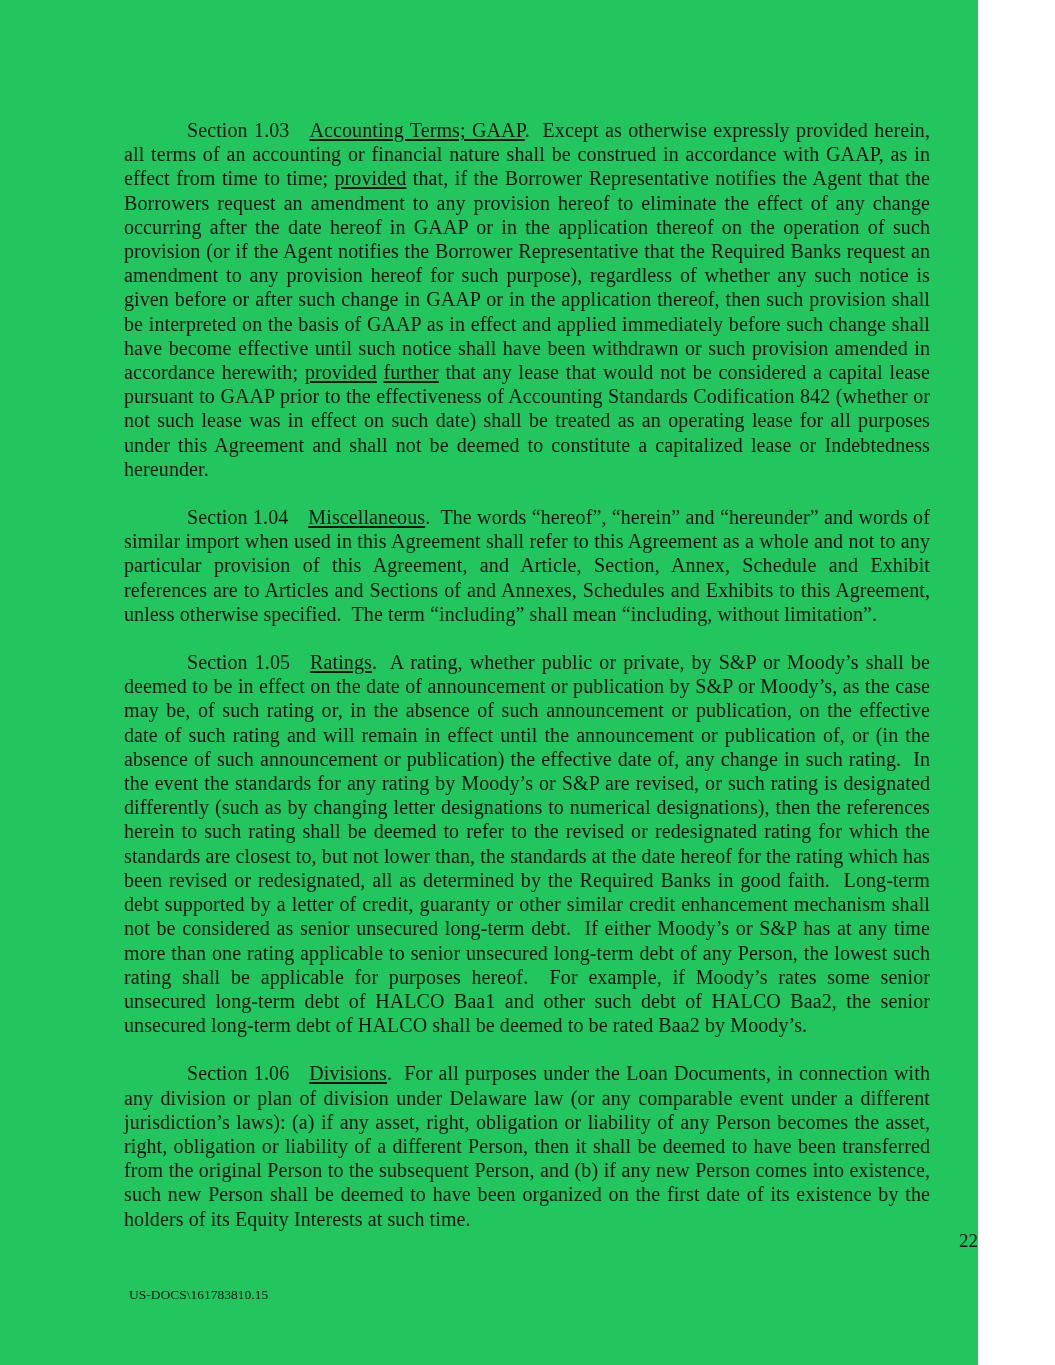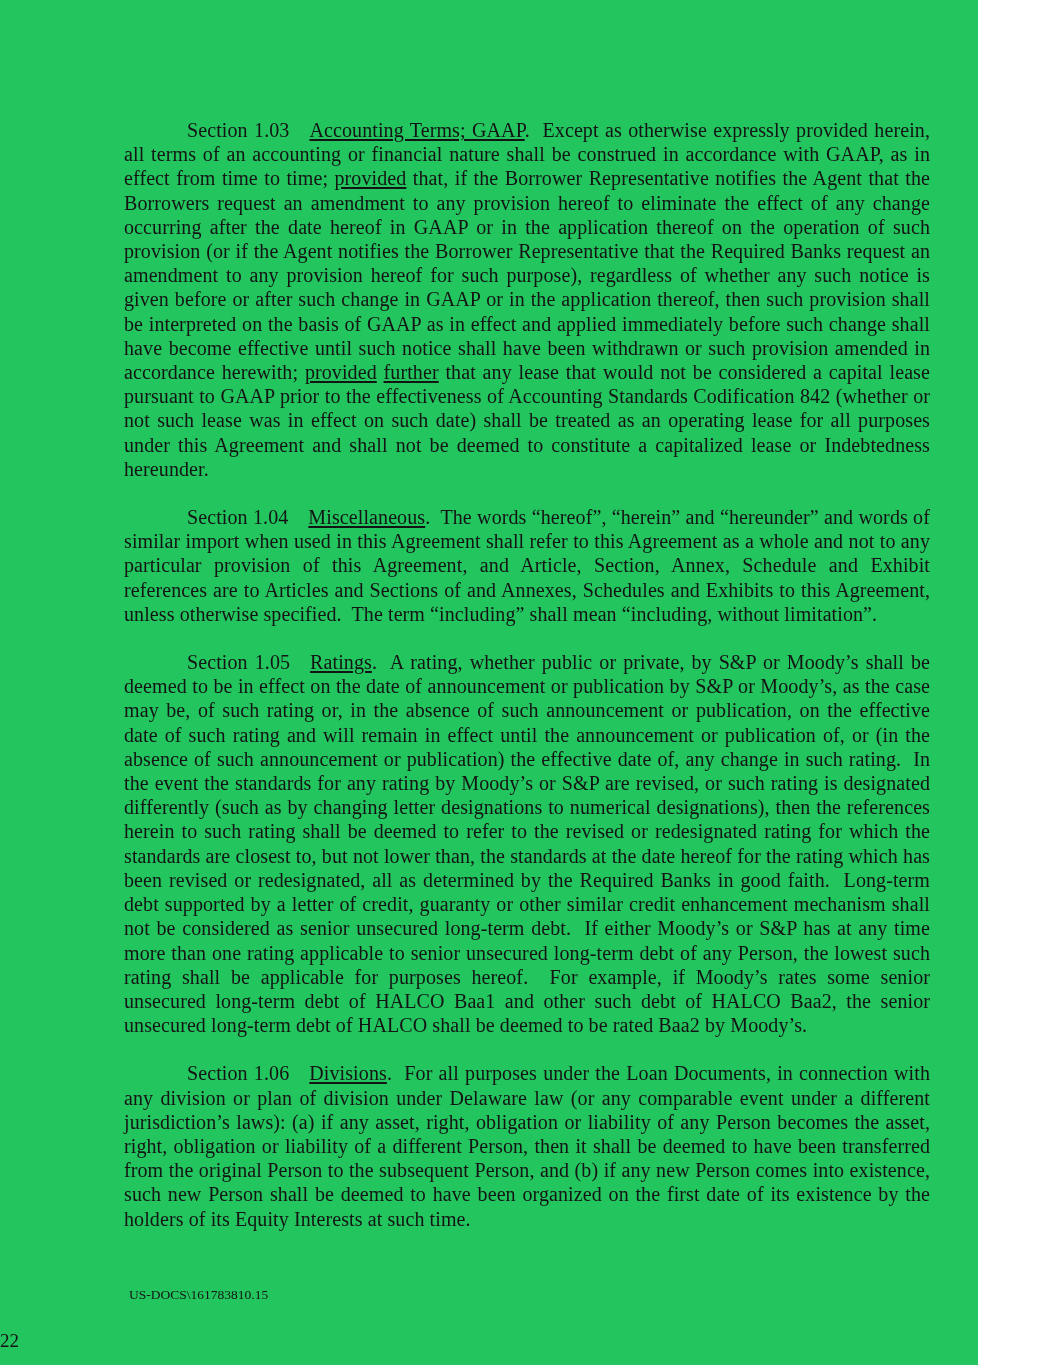--- a/index.html
+++ b/index.html
@@ -33,24 +33,24 @@
   .secnum {
     margin-right: 20px;
   }
   .u {
     text-decoration: underline;
     text-underline-offset: 2px;
     text-decoration-thickness: 1.5px;
   }
   .page-number {
     position: absolute;
-    top: 1329px;
+    top: 1229px;
     left: 0;
     width: 100%;
-    text-align: left;
+    text-align: right;
     font-size: 19px;
     line-height: 24px;
   }
   .doc-id {
     position: absolute;
     left: 129px;
     top: 1287px;
     font-size: 13.5px;
     line-height: 16px;
   }

